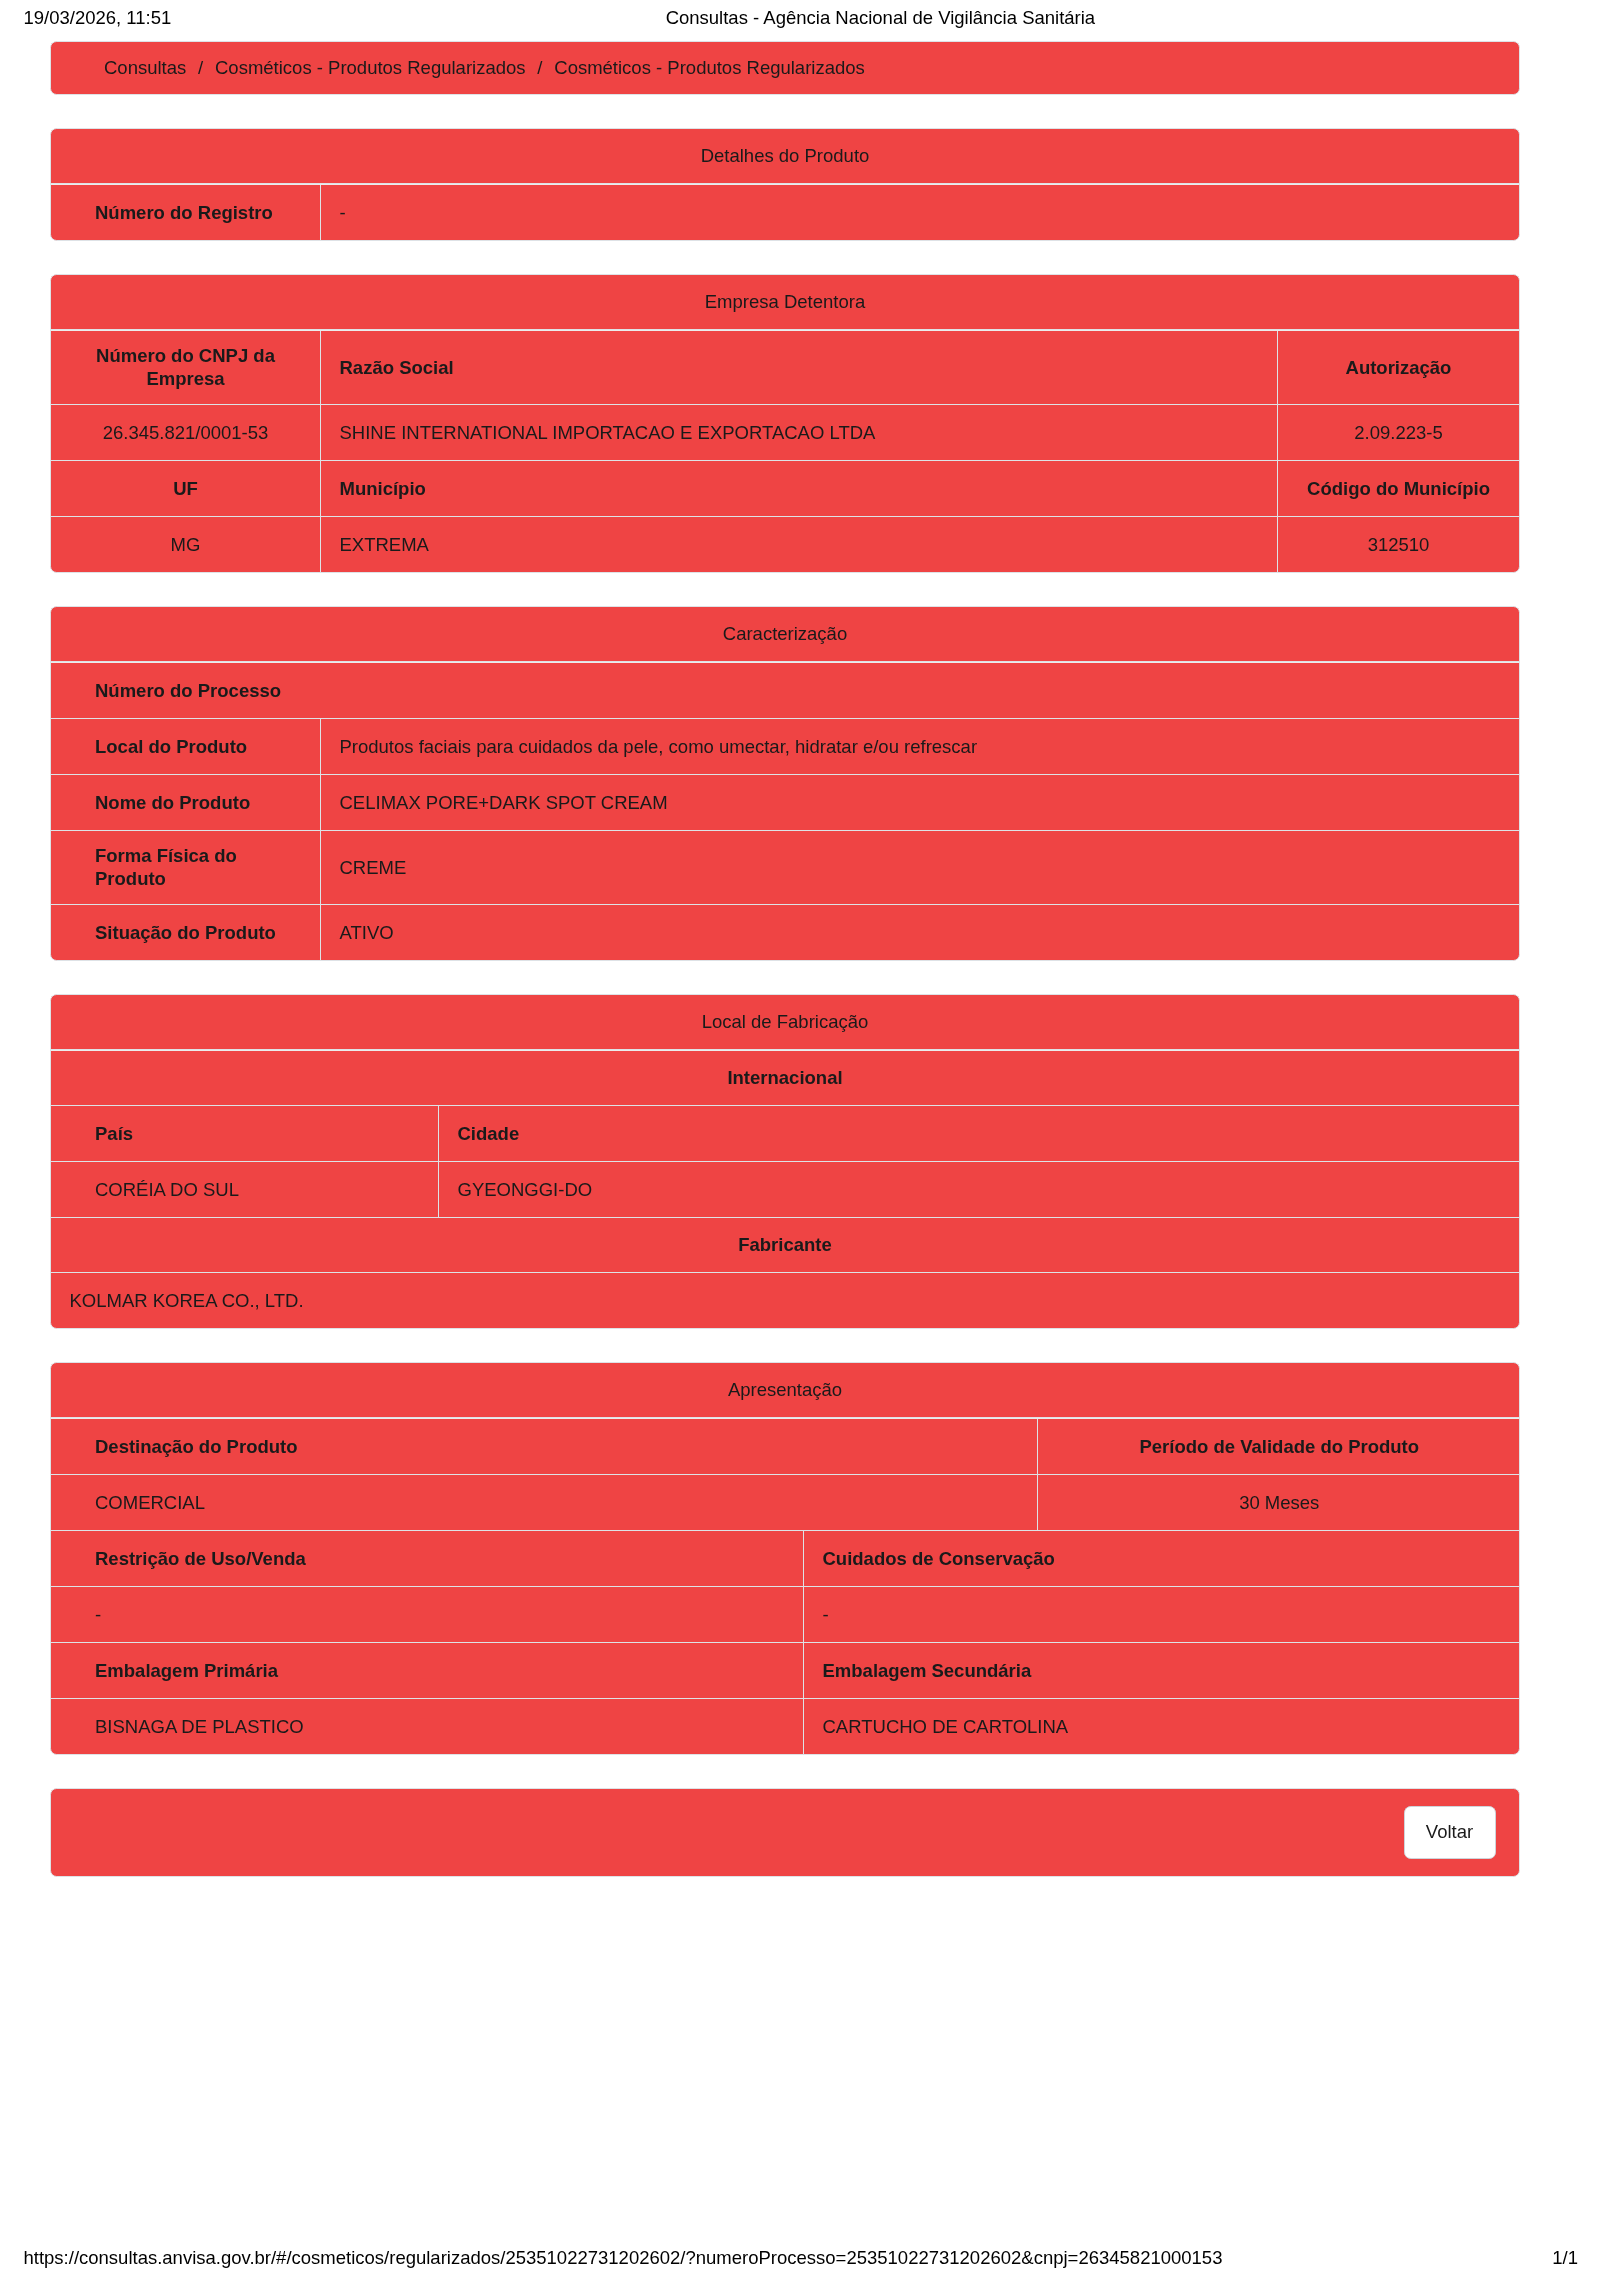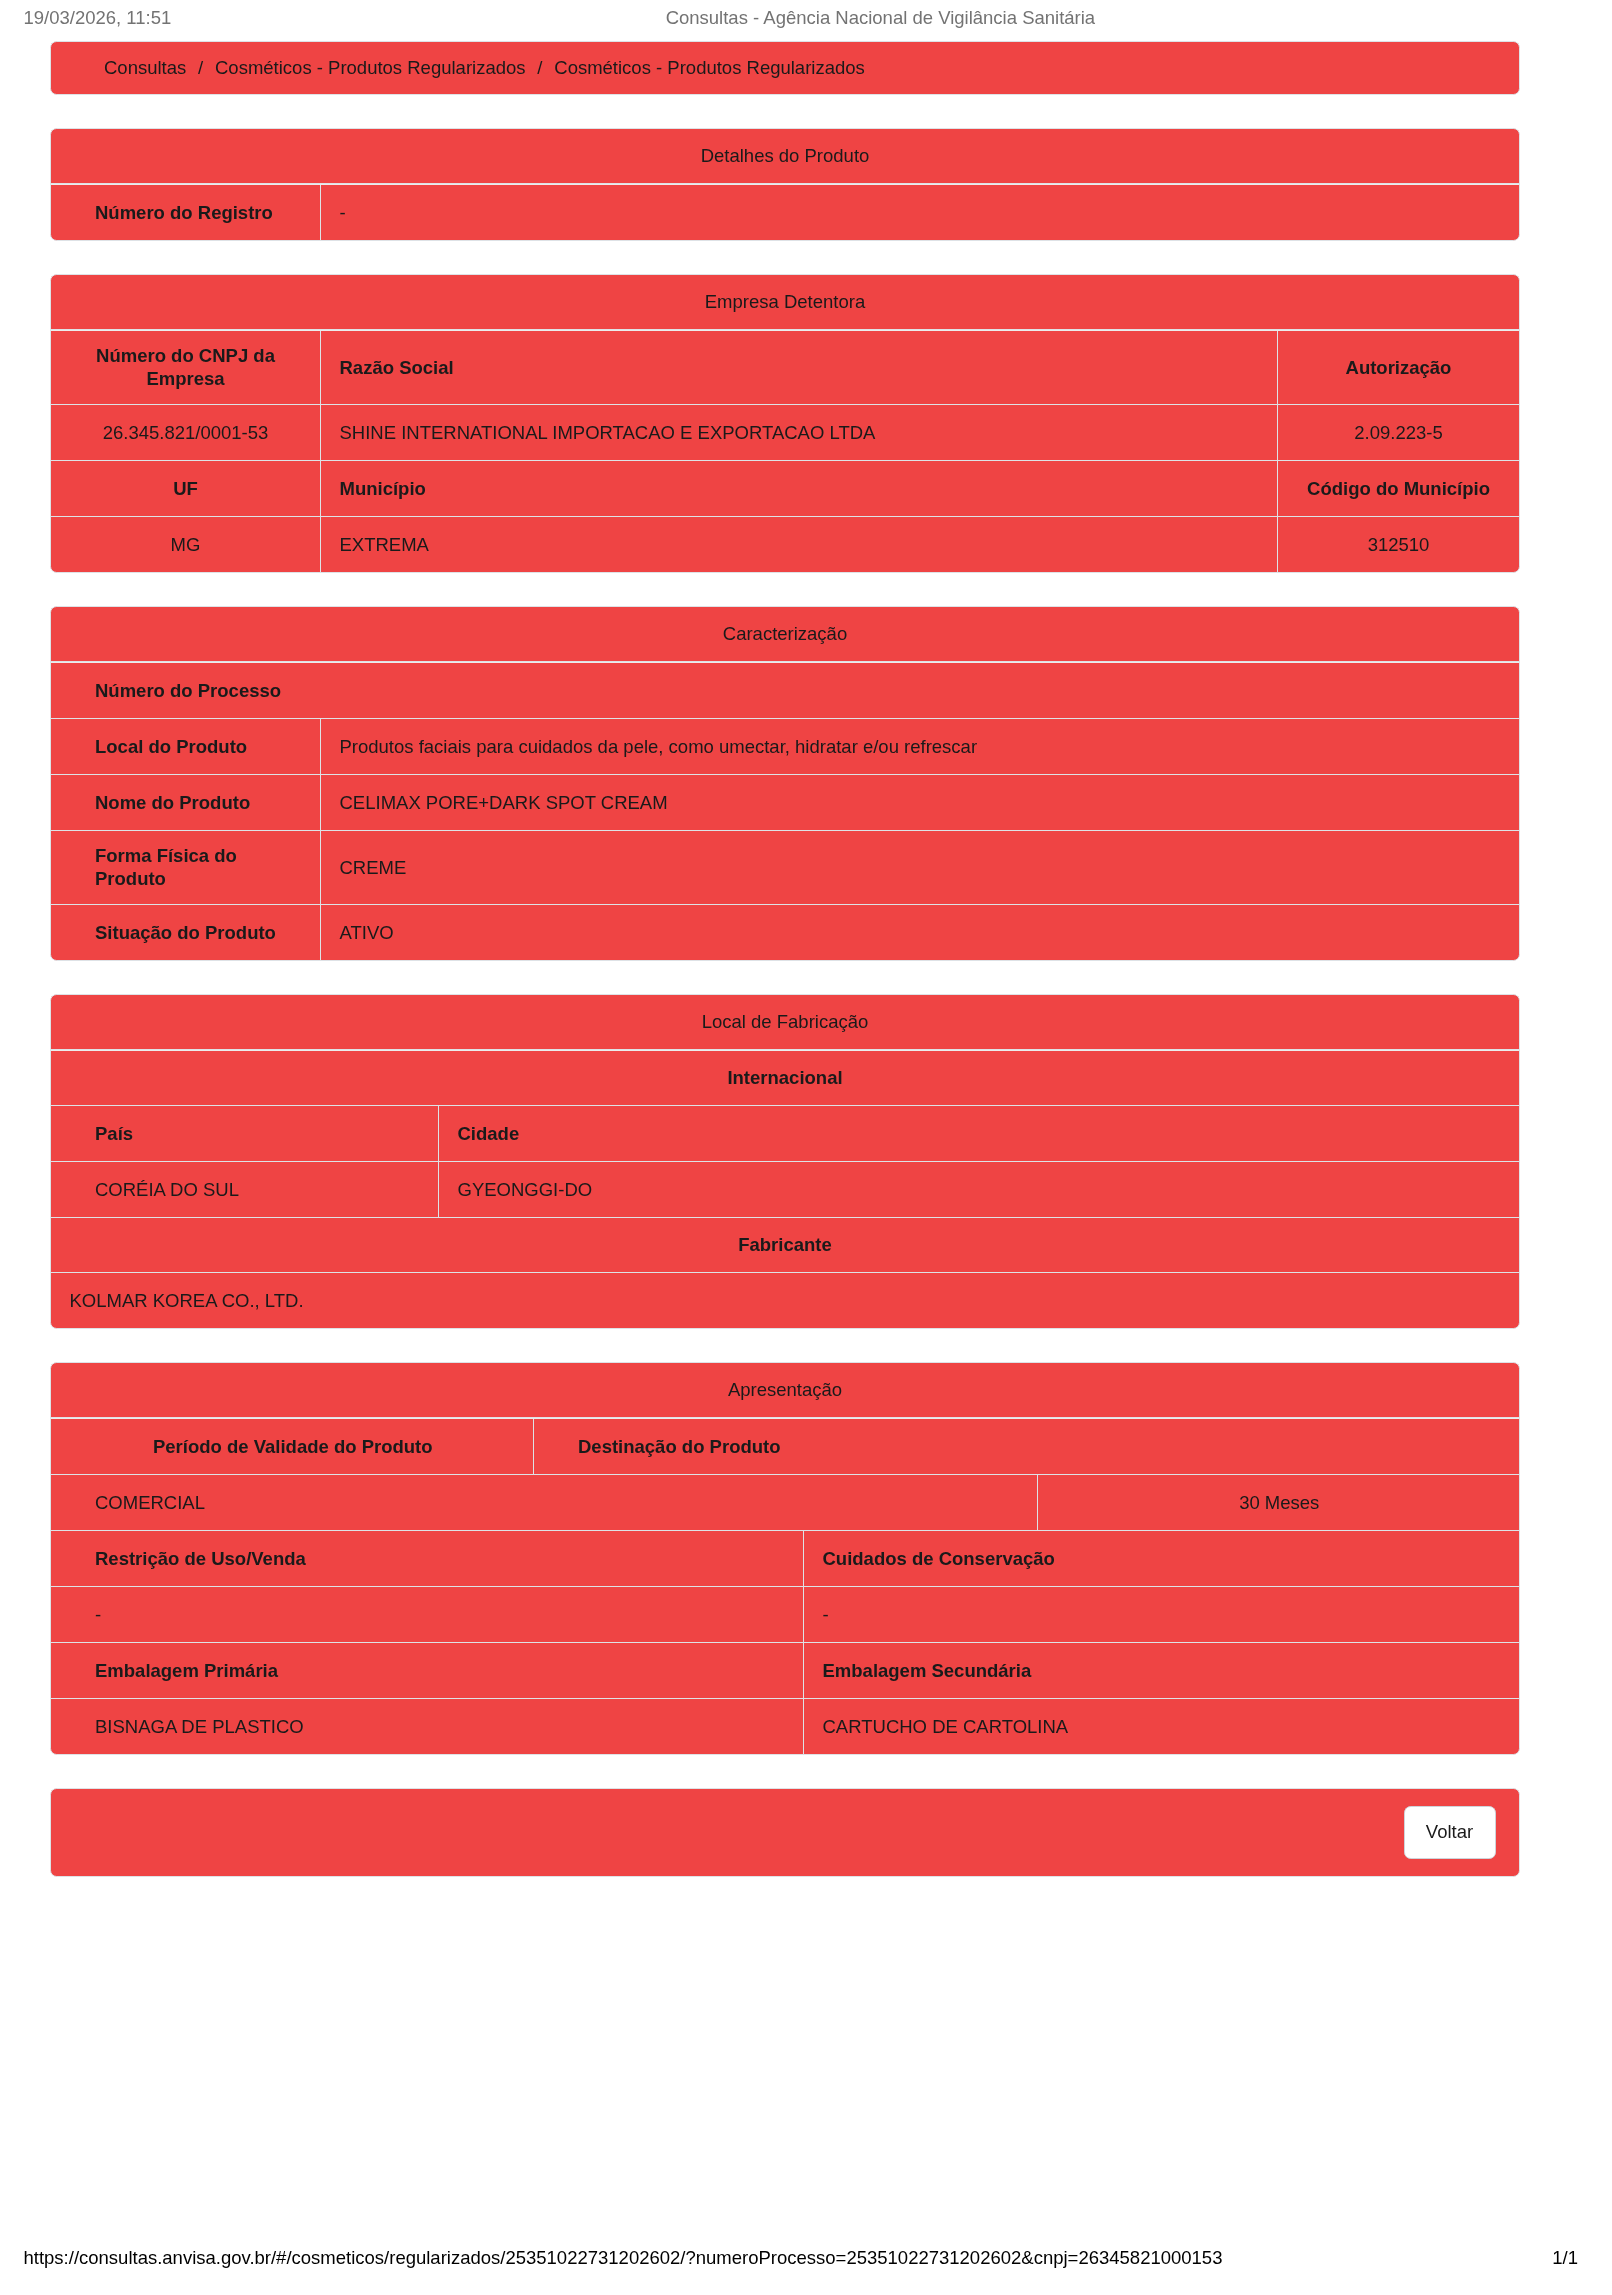--- a/index.html
+++ b/index.html
@@ -5,21 +5,21 @@
   * { margin:0; padding:0; box-sizing:border-box; }
   html,body { background:#fff; }
   body {
     width:1613px; height:2295px; position:relative;
     font-family:"Liberation Sans","DejaVu Sans",sans-serif;
     font-size:18.5px; color:#1a1a1a;
   }
   
   .print-header {
     position:absolute; top:6.7px; left:23.5px; right:23.5px;
-    display:flex; align-items:flex-start; font-size:18.5px; color:#737373;
+    display:flex; align-items:flex-start; font-size:18.5px; color:#000000;
   }
   .ph-title { flex:1; text-align:center; }
   .print-footer {
     position:absolute; bottom:26px; left:23.5px; right:35px;
     display:flex; justify-content:space-between; align-items:center;
     font-size:18.5px; color:#000; white-space:nowrap;
   }
   
   .content { position:absolute; left:50px; top:41px; width:1470px; }
   .card {
@@ -157,22 +157,22 @@
     </div>
     <div class="trow-full b">Fabricante</div>
     <div class="trow">
       <div class="cell grow">KOLMAR KOREA CO., LTD.</div>
     </div>
   </section>
 
   <section class="card">
     <div class="card-title">Apresentação</div>
     <div class="trow">
+      <div class="cell b w-dest lpad">Destinação do Produto</div>
       <div class="cell b c grow">Período de Validade do Produto</div>
-      <div class="cell b w-dest lpad">Destinação do Produto</div>
     </div>
     <div class="trow">
       <div class="cell w-dest lpad">COMERCIAL</div>
       <div class="cell c grow">30 Meses</div>
     </div>
     <div class="trow">
       <div class="cell b w-half lpad">Restrição de Uso/Venda</div>
       <div class="cell b grow">Cuidados de Conservação</div>
     </div>
     <div class="trow">

